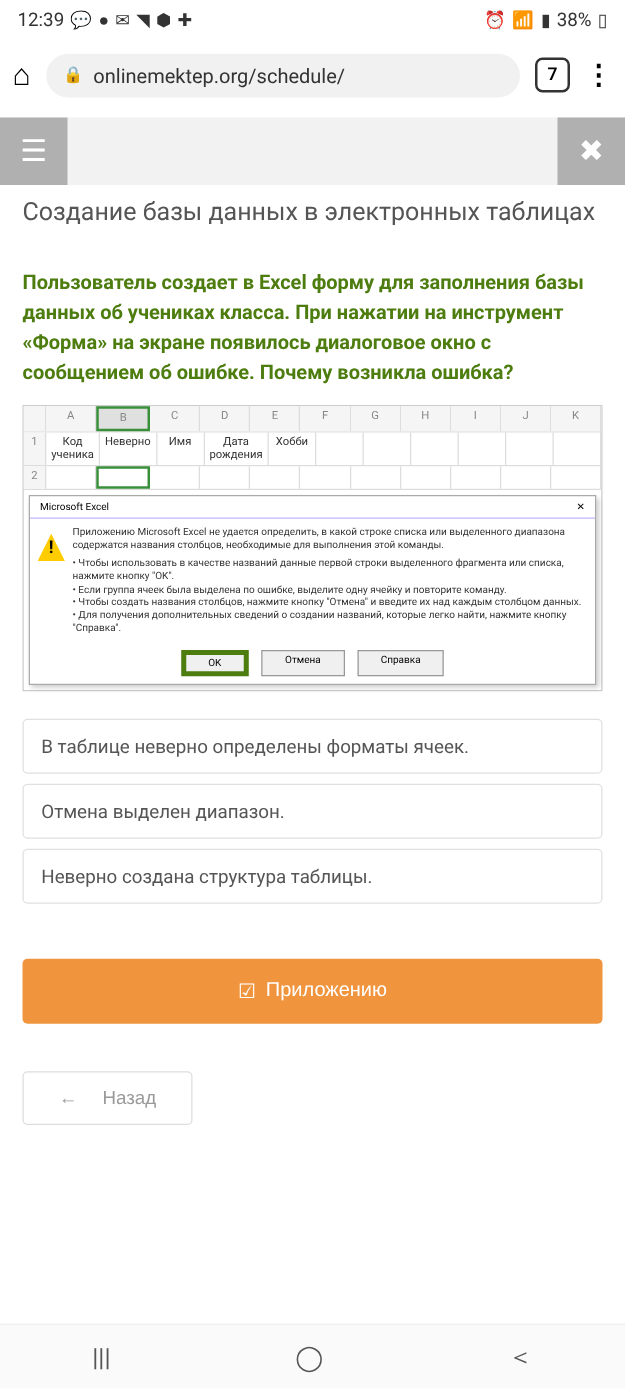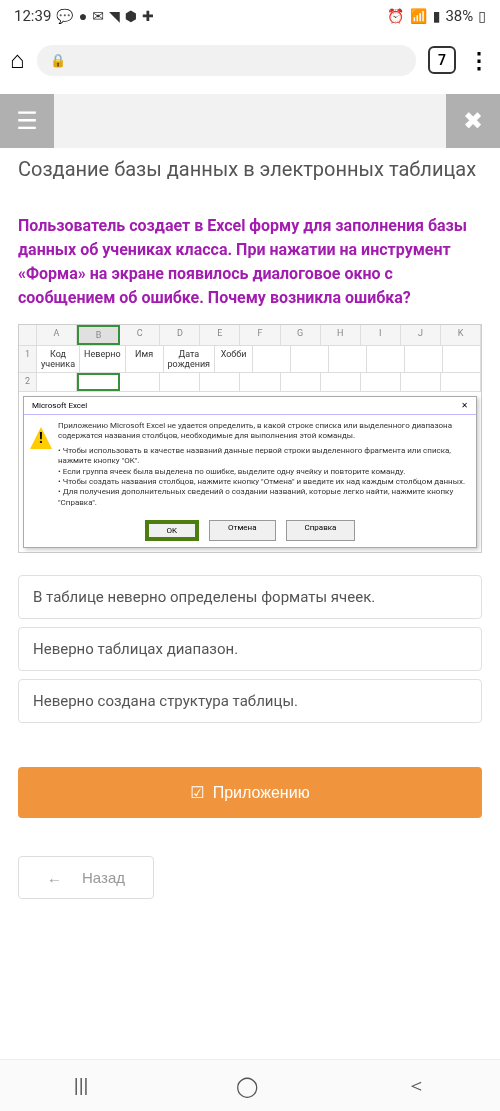--- a/index.html
+++ b/index.html
@@ -85,21 +85,21 @@
     }
     .page-title {
       font-size: 20px;
       color: #555;
       font-weight: 400;
       line-height: 1.3;
       margin-bottom: 32px;
     }
     .question {
       font-size: 16px;
-      color: #a21caf;
+      color: #4d7c0f;
       font-weight: 700;
       line-height: 1.5;
       margin-bottom: 14px;
     }
     
     .excel-mock {
       border: 1px solid #ccc;
       margin-bottom: 22px;
       font-size: 9px;
       background: #fff;
@@ -247,20 +247,21 @@
     <span class="status-icon">▮</span>
     <span>38%</span>
     <span class="status-icon">▯</span>
   </div>
 </div>
 
 <div class="browser-bar">
   <span class="home-icon">⌂</span>
   <div class="url-bar">
     <span class="lock">🔒</span>
+    <span>onlinemektep.org/schedule/</span>
   </div>
   <div class="tab-count">
     <span>7</span>
   </div>
   <span class="more-icon">⋮</span>
 </div>
 
 <div class="top-banner">
   <div class="hamburger">☰</div>
   <div class="close-btn">✖</div>
@@ -333,21 +334,21 @@
         <div class="dialog-btn primary">OK</div>
         <div class="dialog-btn">Отмена</div>
         <div class="dialog-btn">Справка</div>
       </div>
     </div>
   </div>
 
   
   <div class="options">
     <div class="option">В таблице неверно определены форматы ячеек.</div>
-    <div class="option">Неверно таблицах диапазон.</div>
+    <div class="option">Отмена выделен диапазон.</div>
     <div class="option">Неверно создана структура таблицы.</div>
   </div>
 
   
   <button class="check-btn">
     <span>☑</span>
     <span>Приложению</span>
   </button>
 
   

